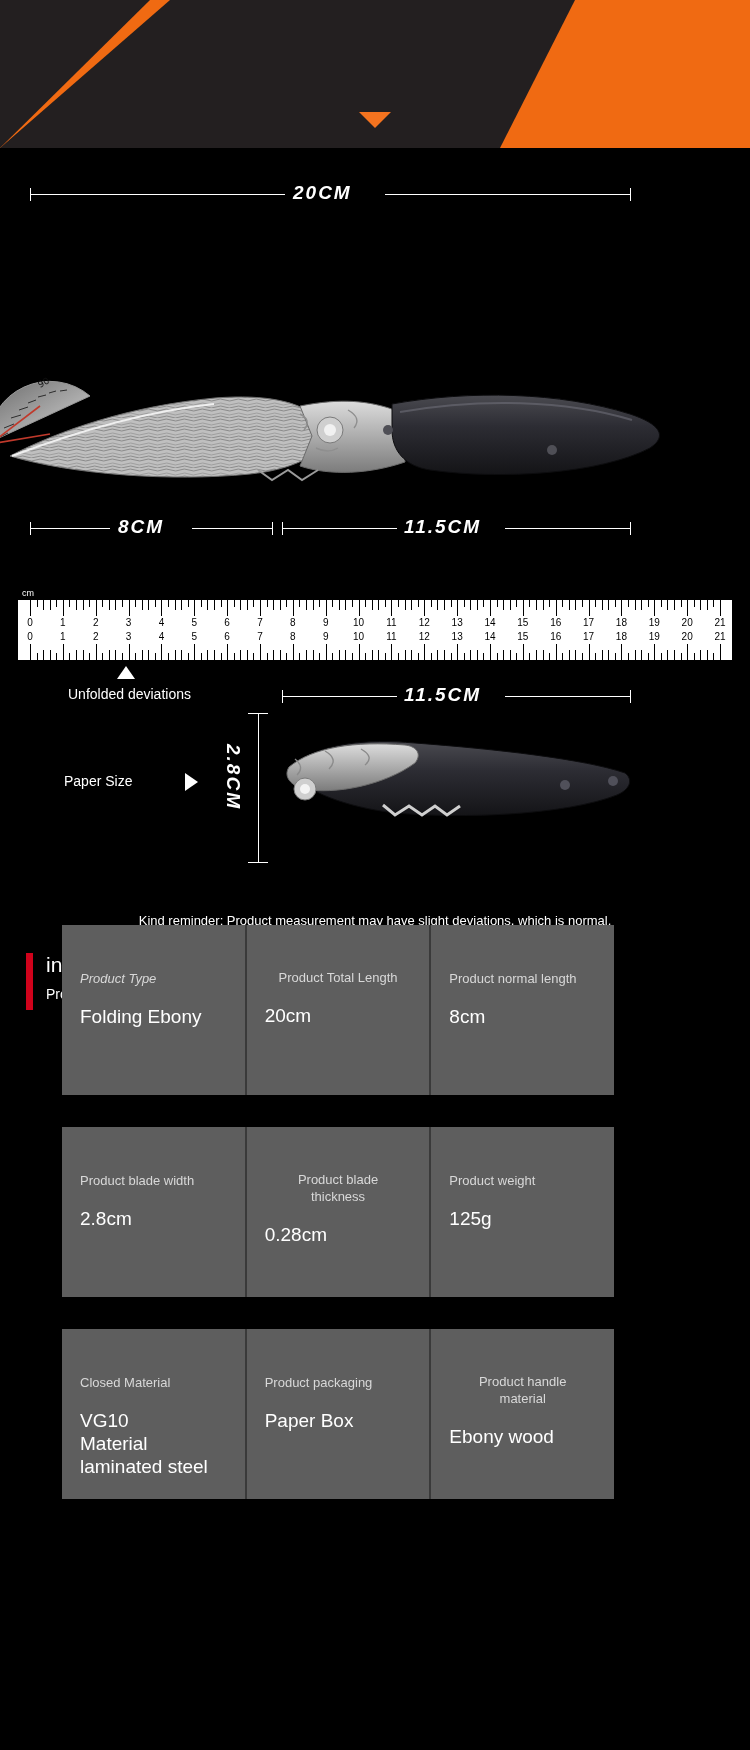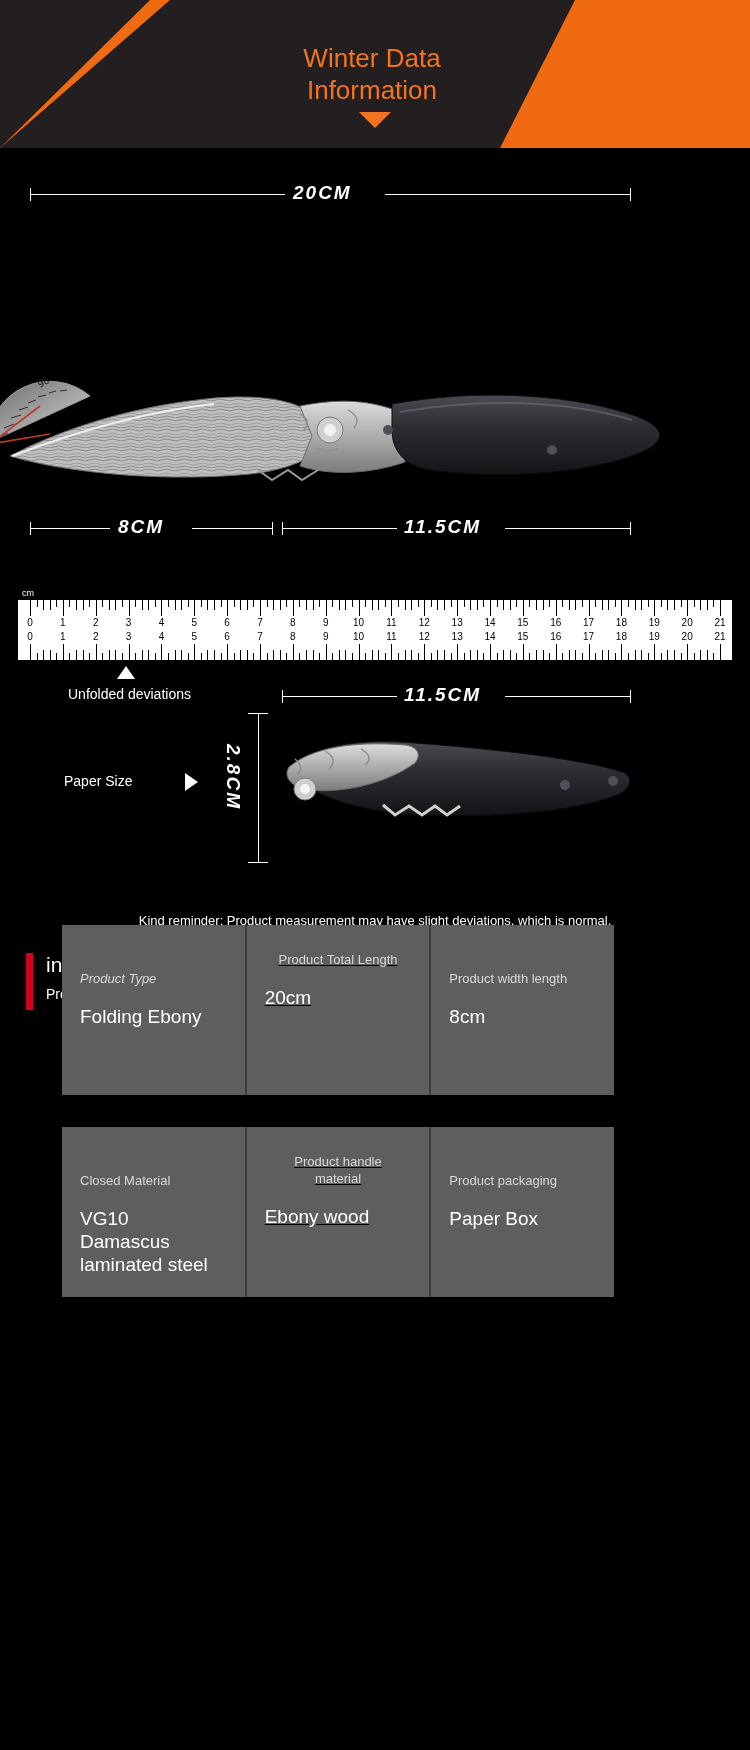--- a/index.html
+++ b/index.html
@@ -230,32 +230,28 @@
     color: #d8d8d8;
     font-size: 13px;
     line-height: 17px;
     margin-bottom: 18px;
   }
   .spec-value {
     color: #fff;
     font-size: 19px;
     line-height: 23px;
   }
-  .spec-cell.c2 { padding-top: 26px; text-decoration: underline; }
+  .spec-cell.c2 { padding-top: 44px; }
 </style>
 </head>
 <body>
 
 <div class="header">
   <div class="header-dark"></div>
   <div class="header-dark2"></div>
-  <div class="header-title">
-    <span class="l1">Winter Data</span>
-    <span class="l2">Information</span>
-  </div>
   <div class="arrow-down"></div>
 </div>
 
 <div class="diagram">
 
   <div class="dim-cap" style="left:30px; top:40px;"></div>
   <div class="dim-line" style="left:30px; top:46px; width:255px;"></div>
   <div class="dim-label" style="left:293px; top:34px;">20CM</div>
   <div class="dim-line" style="left:385px; top:46px; width:245px;"></div>
   <div class="dim-cap" style="left:630px; top:40px;"></div>
@@ -634,33 +630,48 @@
     <div class="spec-row">
       <div class="spec-cell">
         <div class="spec-label" style="white-space: pre-line; font-style: italic;">Product Type</div>
         <div class="spec-value" style="white-space: pre-line;">Folding Ebony</div>
       </div>
       <div class="spec-cell c2">
         <div class="spec-label" style="white-space: pre-line; text-align: center;">Product Total Length</div>
         <div class="spec-value" style="white-space: pre-line;">20cm</div>
       </div>
       <div class="spec-cell">
-        <div class="spec-label" style="white-space: pre-line;">Product width length</div>
+        <div class="spec-label" style="white-space: pre-line;">Product normal length</div>
         <div class="spec-value" style="white-space: pre-line;">8cm</div>
+      </div>
+    </div>
+    <div class="spec-row">
+      <div class="spec-cell">
+        <div class="spec-label" style="white-space: pre-line;">Product blade width</div>
+        <div class="spec-value" style="white-space: pre-line;">2.8cm</div>
+      </div>
+      <div class="spec-cell c2">
+        <div class="spec-label" style="white-space: pre-line; text-align: center;">Product blade
+thickness</div>
+        <div class="spec-value" style="white-space: pre-line;">0.28cm</div>
+      </div>
+      <div class="spec-cell">
+        <div class="spec-label" style="white-space: pre-line;">Product weight</div>
+        <div class="spec-value" style="white-space: pre-line;">125g</div>
       </div>
     </div>
     <div class="spec-row">
       <div class="spec-cell">
         <div class="spec-label" style="white-space: pre-line;">Closed Material</div>
         <div class="spec-value" style="white-space: pre-line;">VG10
-Damascus laminated steel</div>
+Material laminated steel</div>
+      </div>
+      <div class="spec-cell">
+        <div class="spec-label" style="white-space: pre-line;">Product packaging</div>
+        <div class="spec-value" style="white-space: pre-line;">Paper Box</div>
       </div>
       <div class="spec-cell c2">
         <div class="spec-label" style="white-space: pre-line; text-align: center;">Product handle
 material</div>
         <div class="spec-value" style="white-space: pre-line;">Ebony wood</div>
       </div>
-      <div class="spec-cell">
-        <div class="spec-label" style="white-space: pre-line;">Product packaging</div>
-        <div class="spec-value" style="white-space: pre-line;">Paper Box</div>
-      </div>
     </div>
   </div>
 
 </body></html>

